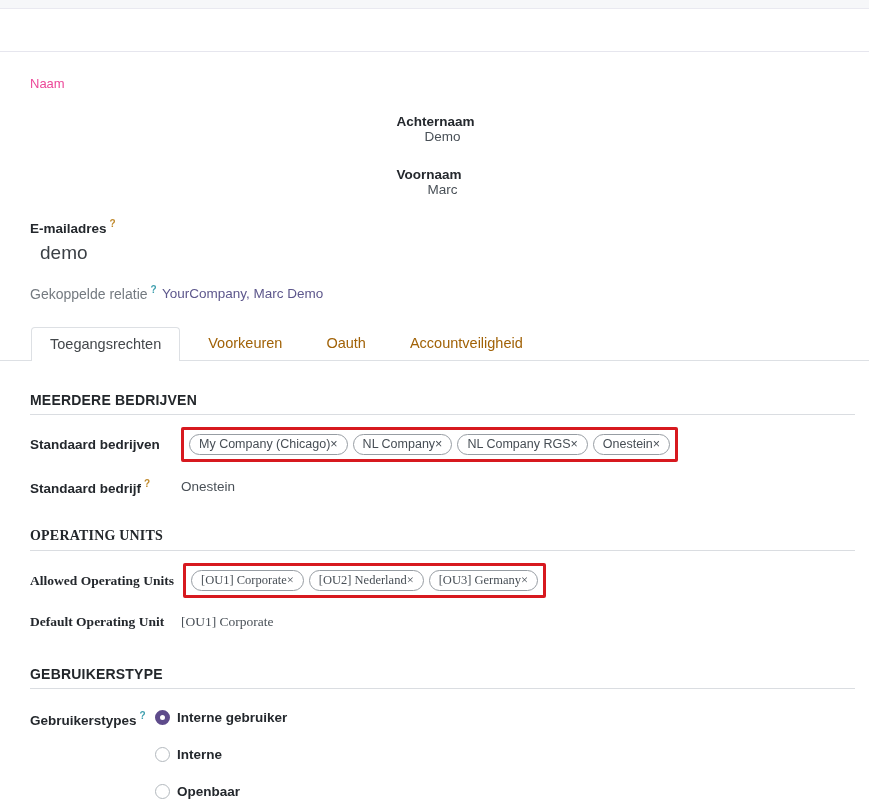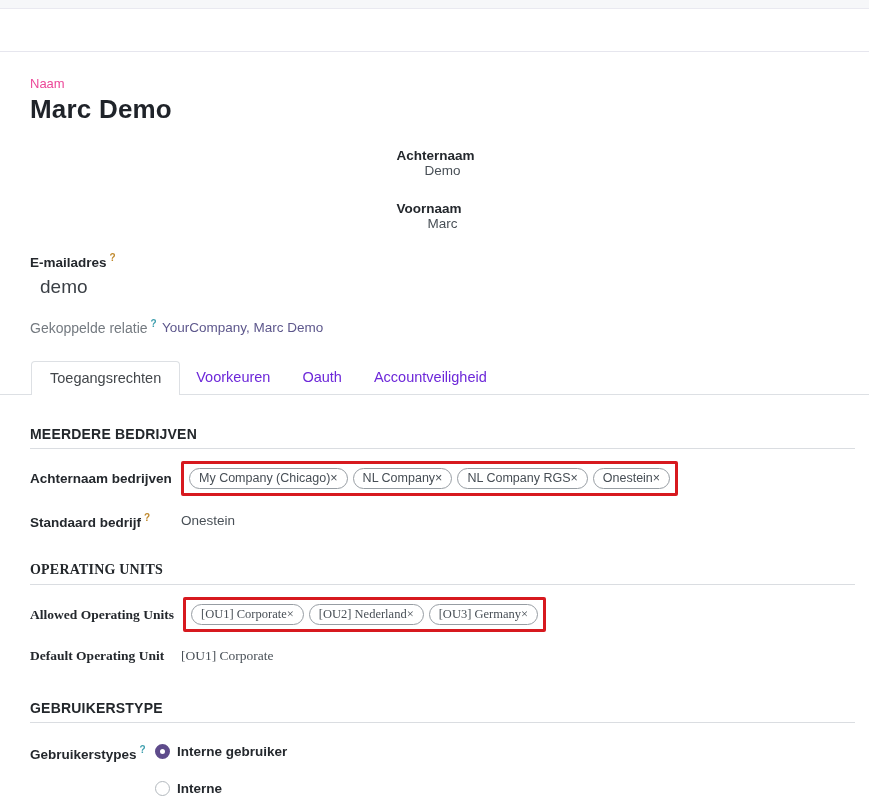--- a/index.html
+++ b/index.html
@@ -21,22 +21,22 @@
   sup.teal { color:#3f9fae; }
 
   .emailblock { margin-top:21px; }
   .emailval { font-size:19px; color:#3a3f45; margin:5px 0 0 10px; }
 
   .relrow { display:flex; align-items:center; margin-top:20px; }
   .mutedlabel { font-size:14px; color:#747a80; min-width:132px; }
   .linkval { font-size:13.5px; color:#5d578c; cursor:pointer; }
 
   .tabs { display:flex; align-items:stretch; height:34px; margin:25px -14px 0 -30px;
-          padding-left:31px; border-bottom:1px solid #dde0e4; }
-  .tab { font-size:14.5px; color:#6d28d9; padding:8px 16px 0; cursor:pointer; }
+          padding-left:31px; border-bottom:1px solid #dde0e4;gap:12px; }
+  .tab { font-size:14.5px; color:#a16207; padding:8px 16px 0; cursor:pointer; }
   .tab.active { color:#43474b; background:#fff; border:1px solid #dde0e4; border-bottom:none;
                 border-radius:4px 4px 0 0; margin-bottom:-1px; padding:8px 18px 0; }
 
   .sechead { font-size:14px; font-weight:700; color:#23272b; letter-spacing:.2px; }
   .secline { border-top:1px solid #dadde1; margin-top:6px; }
   .s1 { margin-top:31px; } .s2 { margin-top:33px;font-family:Liberation Serif, serif; } .s3 { margin-top:36px; }
 
   .srow { display:flex; align-items:center; margin-top:14px; }
   .w2 { min-width:142px; margin-right:9px; }
   .tagrow { margin-top:12px; }
@@ -58,21 +58,20 @@
 </style>
 </head>
 <body>
 
 <div class="topstrip"></div>
 <div class="topbar"></div>
 
 <div class="sheet">
 
   <div class="naam-label">Naam</div>
-  <h1 class="title">Marc Demo</h1>
 
   <div class="frow">
     <span class="flabel w1">Achternaam</span>
     <span class="val">Demo</span>
   </div>
 
   <div class="frow">
     <span class="flabel w1">Voornaam</span>
     <span class="val">Marc</span>
   </div>
@@ -94,21 +93,21 @@
     <div class="tab">Voorkeuren</div>
     <div class="tab">Oauth</div>
     <div class="tab">Accountveiligheid</div>
   </div>
 
   <div class="s1">
     <div class="sechead">MEERDERE BEDRIJVEN</div>
     <div class="secline"></div>
 
     <div class="srow tagrow">
-      <span class="flabel w2">Achternaam bedrijven</span>
+      <span class="flabel w2">Standaard bedrijven</span>
       <span class="redbox">
         <span class="pill">
             <span>My Company (Chicago)</span>
             <span class="x">×</span>
           </span>
         <span class="pill">
             <span>NL Company</span>
             <span class="x">×</span>
           </span>
         <span class="pill">

